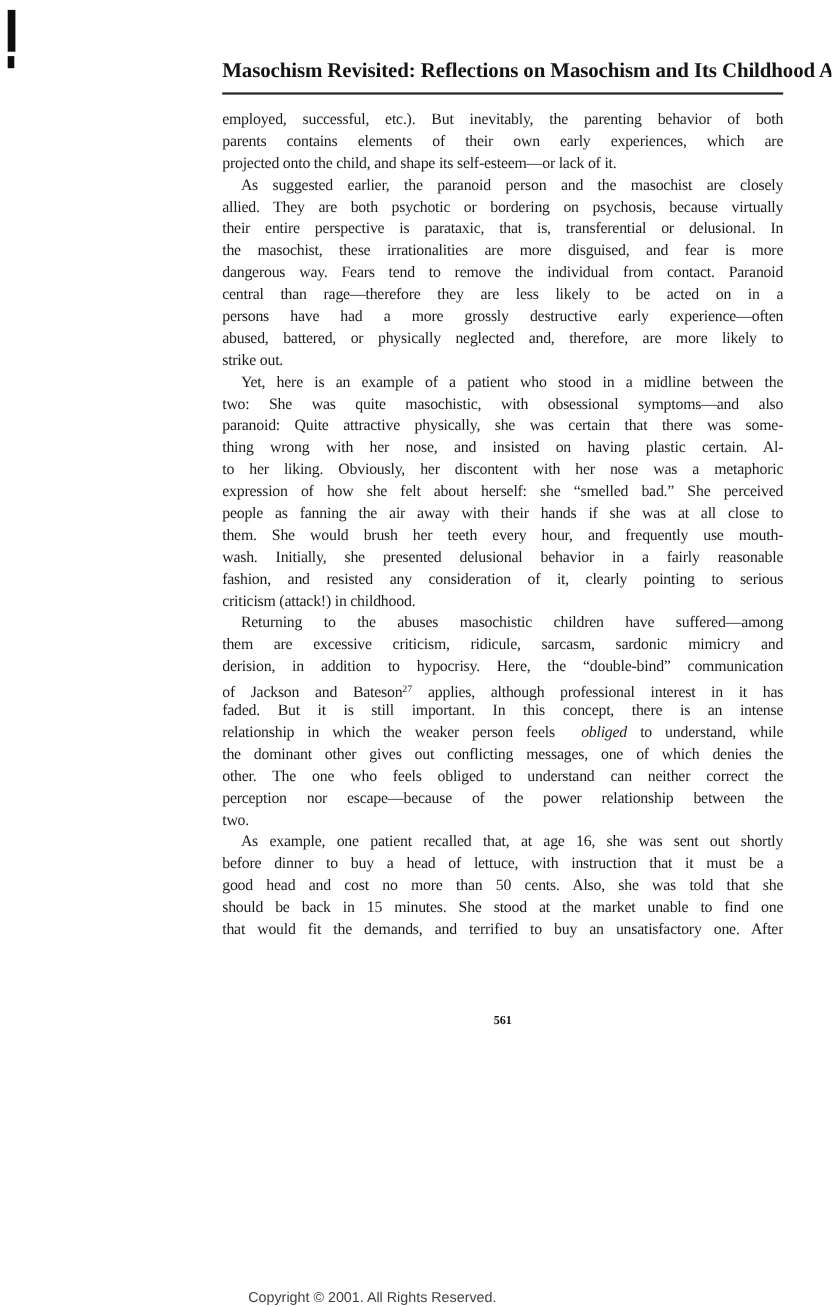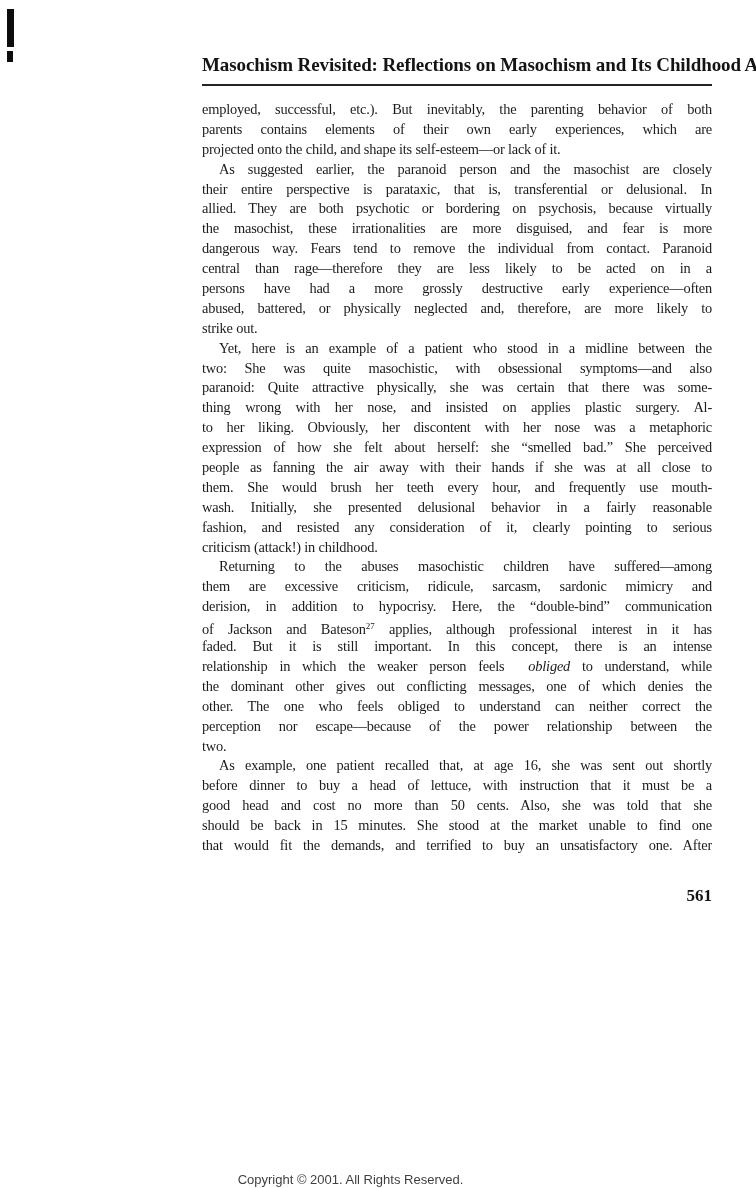--- a/index.html
+++ b/index.html
@@ -57,69 +57,68 @@
   .line.indent { text-indent: 17px; }
   .sup {
     font-size: 9px;
     letter-spacing: 0;
     vertical-align: 5px;
   }
   .ital { font-style: italic; margin-left: 12px; }
   .page-number {
     position: absolute;
     left: 202px;
-    top: 886px;
+    top: 922px;
     width: 510px;
-    text-align: right;
-    font-size: 17px;
+    text-align: center;
+    font-size: 11px;
     font-weight: bold;
     color: #141414;
   }
   .footer {
     position: absolute;
     left: 0;
     top: 1172px;
     width: 677px;
     text-align: center;
     font-family: "Liberation Sans", sans-serif;
     font-size: 13px;
     line-height: 16px;
     color: #3f3f3f;
-    margin-left: 12px;
   }
 </style>
 </head>
 <body>
 
 <div class="page">
 
   <div class="scan-mark m1"></div>
   <div class="scan-mark m2"></div>
 
   <div class="running-head">Masochism Revisited: Reflections on Masochism and Its Childhood Antecedents</div>
 
   <div class="head-rule"></div>
 
   <div class="body-text">
       <div class="line"><span>employed, successful, etc.). But inevitably, the parenting behavior of both</span></div>
       <div class="line"><span>parents contains elements of their own early experiences, which are</span></div>
       <div class="line lastline"><span>projected onto the child, and shape its self-esteem—or lack of it.</span></div>
       <div class="line indent"><span>As suggested earlier, the paranoid person and the masochist are closely</span></div>
+      <div class="line"><span>allied. They are both psychotic or bordering on psychosis, because virtually</span></div>
       <div class="line"><span>their entire perspective is parataxic, that is, transferential or delusional. In</span></div>
-      <div class="line"><span>allied. They are both psychotic or bordering on psychosis, because virtually</span></div>
       <div class="line"><span>the masochist, these irrationalities are more disguised, and fear is more</span></div>
       <div class="line"><span>dangerous way. Fears tend to remove the individual from contact. Paranoid</span></div>
       <div class="line"><span>central than rage—therefore they are less likely to be acted on in a</span></div>
       <div class="line"><span>persons have had a more grossly destructive early experience—often</span></div>
       <div class="line"><span>abused, battered, or physically neglected and, therefore, are more likely to</span></div>
       <div class="line lastline"><span>strike out.</span></div>
       <div class="line indent"><span>Yet, here is an example of a patient who stood in a midline between the</span></div>
       <div class="line"><span>two: She was quite masochistic, with obsessional symptoms—and also</span></div>
       <div class="line"><span>paranoid: Quite attractive physically, she was certain that there was some-</span></div>
-      <div class="line"><span>thing wrong with her nose, and insisted on applies plastic surgery. Al-</span></div>
+      <div class="line"><span>thing wrong with her nose, and insisted on having plastic certain. Al-</span></div>
       <div class="line"><span>to her liking. Obviously, her discontent with her nose was a metaphoric</span></div>
       <div class="line"><span>expression of how she felt about herself: she “smelled bad.” She perceived</span></div>
       <div class="line"><span>people as fanning the air away with their hands if she was at all close to</span></div>
       <div class="line"><span>them. She would brush her teeth every hour, and frequently use mouth-</span></div>
       <div class="line"><span>wash. Initially, she presented delusional behavior in a fairly reasonable</span></div>
       <div class="line"><span>fashion, and resisted any consideration of it, clearly pointing to serious</span></div>
       <div class="line lastline"><span>criticism (attack!) in childhood.</span></div>
       <div class="line indent"><span>Returning to the abuses masochistic children have suffered—among</span></div>
       <div class="line"><span>them are excessive criticism, ridicule, sarcasm, sardonic mimicry and</span></div>
       <div class="line"><span>derision, in addition to hypocrisy. Here, the “double-bind” communication</span></div>

